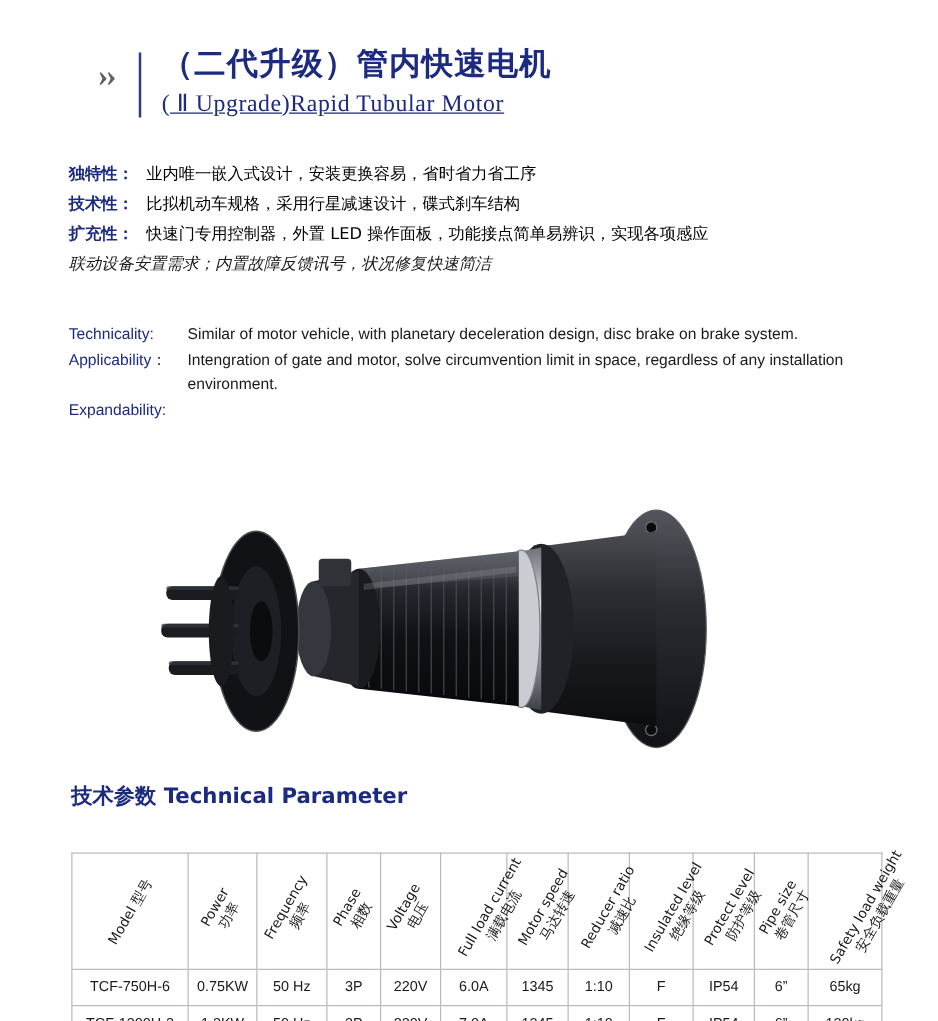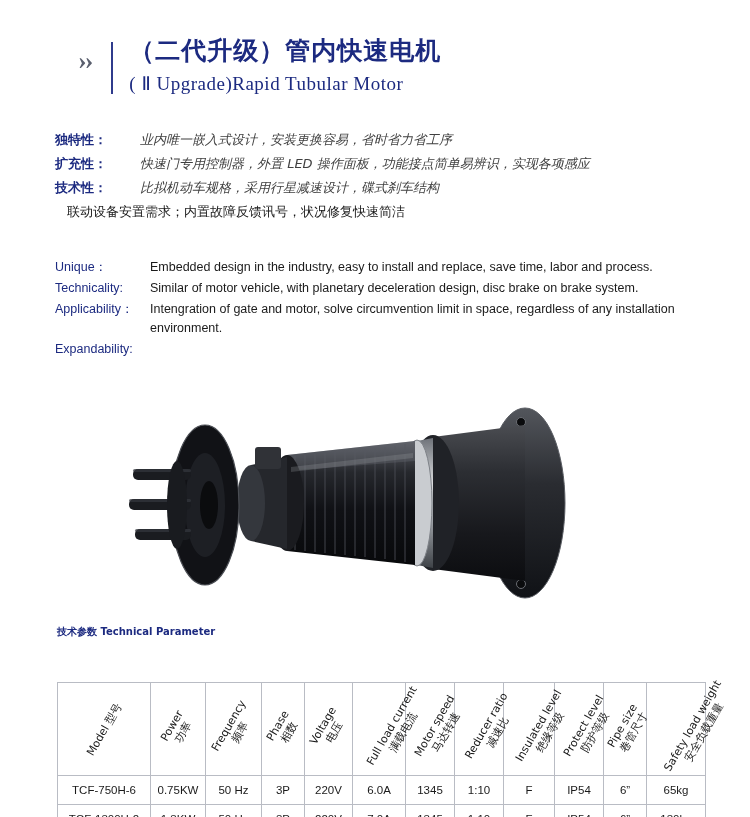--- a/index.html
+++ b/index.html
@@ -57,53 +57,53 @@
     letter-spacing: 1px;
     line-height: 30px;
   }
   .hdr-en {
     font-size: 19px;
     color: #1c2a80;
     font-family: "Liberation Serif", serif;
     letter-spacing: 0.5px;
     margin-top: 6px;
     line-height: 23px;
+    text-decoration: underline;
   }
 
   
   .cn-block {
     position: absolute;
     left: 55px;
     top: 128px;
     width: 660px;
     font-family: "DejaVu Sans", sans-serif;
     font-size: 13px;
     line-height: 23px;
   }
   .cn-row {
     display: flex;
     align-items: flex-start;
     margin-bottom: 1px;
-    gap: 23px;
   }
   .cn-label {
     color: #1c2a80;
     font-weight: bold;
     width: 62px;
     flex: 0 0 62px;
     white-space: nowrap;
   }
   .cn-value {
-    color: #404040;
+    color: #000000;
     flex: 1;
-    font-style: italic;
   }
   .cn-cont {
     color: #1a1a1a;
-    margin-left: 12px;
+    margin-left: 0;
+    font-style: italic;
   }
 
   
   .en-block {
     position: absolute;
     left: 55px;
     top: 258px;
     width: 680px;
     font-size: 12.5px;
     line-height: 19px;
@@ -132,21 +132,21 @@
     width: 660px;
     height: 215px;
   }
   .photo svg { display: block; }
 
   
   .tp-title {
     position: absolute;
     left: 57px;
     top: 625px;
-    font-size: 10px;
+    font-size: 17px;
     font-weight: bold;
     color: #1c2a80;
     font-family: "DejaVu Sans", sans-serif;
   }
 
   
   .tbl-wrap {
     position: absolute;
     left: 57px;
     top: 682px;
@@ -211,35 +211,31 @@
       <div class="hdr-en">( Ⅱ Upgrade)Rapid Tubular Motor</div>
     </div>
   </div>
 
   <div class="cn-block">
     <div class="cn-row">
       <div class="cn-label">独特性：</div>
       <div class="cn-value">业内唯一嵌入式设计，安装更换容易，省时省力省工序</div>
     </div>
     <div class="cn-row">
+      <div class="cn-label">技术性：</div>
+      <div class="cn-value">比拟机动车规格，采用行星减速设计，碟式刹车结构</div>
+    </div>
+    <div class="cn-row">
       <div class="cn-label">扩充性：</div>
       <div class="cn-value">快速门专用控制器，外置 LED 操作面板，功能接点简单易辨识，实现各项感应</div>
     </div>
-    <div class="cn-row">
-      <div class="cn-label">技术性：</div>
-      <div class="cn-value">比拟机动车规格，采用行星减速设计，碟式刹车结构</div>
-    </div>
     <div class="cn-cont">联动设备安置需求；内置故障反馈讯号，状况修复快速简洁</div>
   </div>
 
   <div class="en-block">
-    <div class="en-row">
-      <div class="en-label">Unique：</div>
-      <div class="en-value">Embedded design in the industry, easy to install and replace, save time, labor and process.</div>
-    </div>
     <div class="en-row">
       <div class="en-label">Technicality:</div>
       <div class="en-value">Similar of motor vehicle, with planetary deceleration design, disc brake  on brake system.</div>
     </div>
     <div class="en-row">
       <div class="en-label">Applicability：</div>
       <div class="en-value">Intengration of gate and motor, solve circumvention limit in space, regardless of any installation environment.</div>
     </div>
     <div class="en-row">
       <div class="en-label">Expandability:</div>

